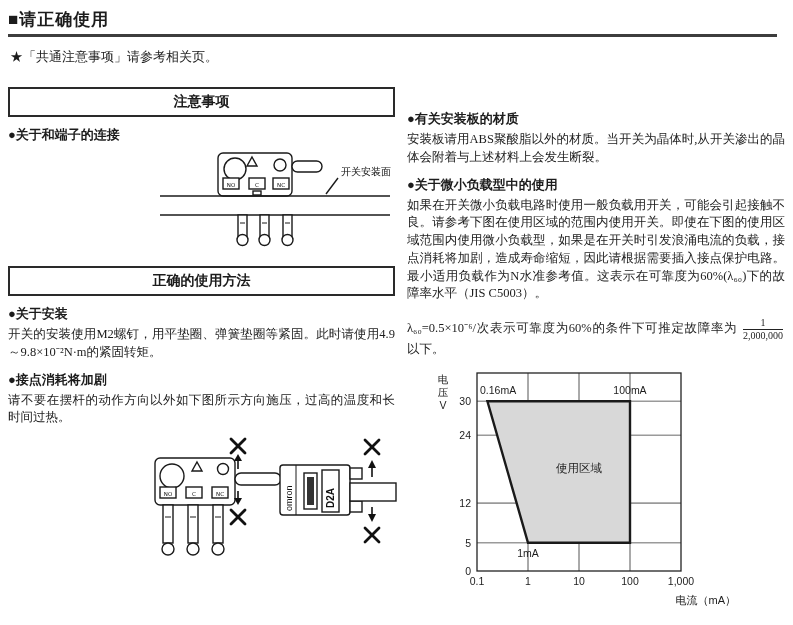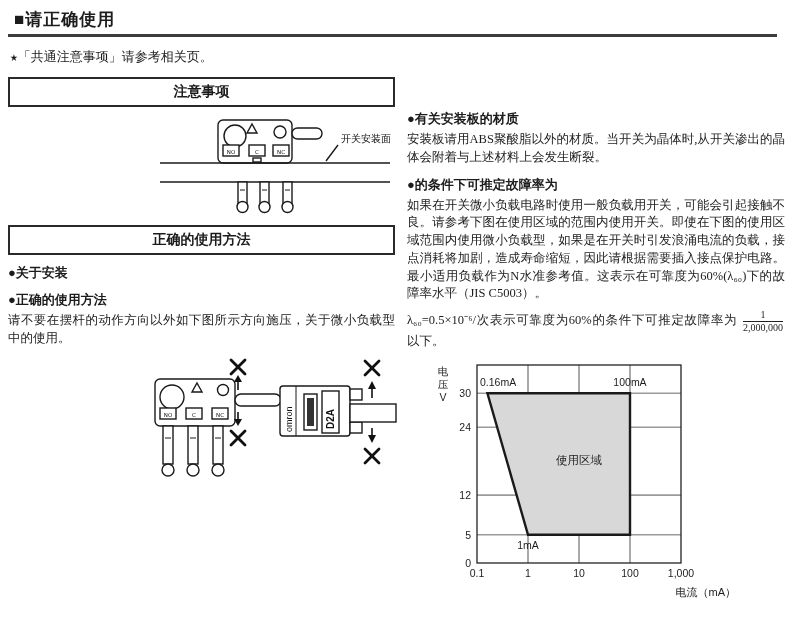--- a/index.html
+++ b/index.html
@@ -1,30 +1,30 @@
 <!DOCTYPE html>
 <html><head>
 <meta charset="utf-8">
 <style>
   html,body{margin:0;padding:0}
   body{width:793px;height:625px;background:#ffffff;color:#1c1c1c;
        font-family:"Liberation Sans",sans-serif;overflow:hidden}
   .page{padding:6px 8px 0 8px}
-  .title{font-size:17px;font-weight:bold;margin:2px 0 0 6px;letter-spacing:1px}
+  .title{font-size:17px;font-weight:bold;margin:2px 0 0 0;letter-spacing:1px}
   .title-rule{height:3px;background:#3d3d3d;width:769px;margin-top:3px}
-  .note{font-size:13px;margin:11px 0 0 2px;font-family:Liberation Mono, monospace}
+  .note{font-size:13px;margin:11px 0 0 2px;font-family:Liberation Sans, sans-serif}
   .columns{display:flex;gap:12px;margin-top:11px}
   .col-left{width:387px}
   .col-right{width:378px;padding-top:24px}
   .boxed{border:2px solid #2a2a2a;text-align:center;font-weight:bold;font-size:14px;
-         padding:4px 0;margin:0 0 8px 0}
+         padding:4px 0;margin:10px 0 8px 0}
   h3{font-size:13px;font-weight:bold;margin:9px 0 3px 0}
   p{font-size:12.5px;line-height:1.42;margin:1px 0;text-align:justify;
     font-family:"Liberation Serif",serif}
-  .lambda-line{margin-top:6px}
+  .lambda-line{margin-top:14px}
   .frac{display:inline-block;vertical-align:-0.7em;text-align:center;font-size:10px;
         line-height:1.15;margin:0 2px}
   .frac .num{display:block;border-bottom:1px solid #222;padding:0 3px}
   .frac .den{display:block}
   .diag{display:block}
   .diag1-wrap{margin:4px 12px 2px 142px}
   .diag2-wrap{margin:6px 0 0 112px}
   .d-fill{fill:#ffffff;stroke:#1a1a1a;stroke-width:1.4}
   .d-ln{stroke:#1a1a1a;stroke-width:1.4;fill:none}
   .d-thin{stroke:#1a1a1a;stroke-width:1;fill:none}
@@ -48,20 +48,21 @@
     <div class="title">■请正确使用</div>
     <div class="title-rule"></div>
     <div class="note">★「共通注意事项」请参考相关页。</div>
   </header>
 
   <div class="columns">
 
     <section class="col-left">
       <div class="boxed">注意事项</div>
 
+      <h3>●关于和端子的连接</h3>
 
       <div class="diag1-wrap">
         <svg class="diag" width="250" height="108" viewBox="0 0 250 108">
           <g>
             <rect class="d-fill" x="68" y="5" width="74" height="43" rx="5"></rect>
             <circle class="d-fill" cx="85" cy="21" r="11"></circle>
             <path class="d-fill" d="M102 9 l5 9 h-10 z"></path>
             <circle class="d-fill" cx="130" cy="17" r="6"></circle>
             <rect class="d-fill" x="142" y="13" width="30" height="11" rx="5.5"></rect>
             <rect class="d-fill" x="73" y="30" width="16" height="11"></rect>
@@ -90,23 +91,24 @@
           <g>
             <line class="d-ln" x1="176" y1="46" x2="188" y2="30"></line>
             <text class="d-label" x="191" y="27">开关安装面</text>
           </g>
         </svg>
       </div>
 
       <div class="boxed">正确的使用方法</div>
 
       <h3>●关于安装</h3>
-
-      <h3>●正确的使用方法</h3>
-      <p>请不要在摆杆的动作方向以外如下图所示方向施压，关于微小负载型中的使用。</p>
+      <p>开关的安装使用M2螺钉，用平垫圈、弹簧垫圈等紧固。此时请使用4.9～9.8×10⁻²N·m的紧固转矩。</p>
+
+      <h3>●接点消耗将加剧</h3>
+      <p>请不要在摆杆的动作方向以外如下图所示方向施压，过高的温度和长时间过热。</p>
 
       <div class="diag2-wrap">
         <svg class="diag" width="280" height="132" viewBox="0 0 280 132">
           <g>
             <rect class="d-fill" x="35" y="25" width="80" height="47" rx="5"></rect>
             <circle class="d-fill" cx="52" cy="43" r="12"></circle>
             <path class="d-fill" d="M77 29 l5 9 h-10 z"></path>
             <circle class="d-fill" cx="103" cy="36" r="5.5"></circle>
             <rect class="d-fill" x="115" y="40" width="46" height="12" rx="6"></rect>
             <rect class="d-fill" x="40" y="54" width="16" height="11"></rect>
@@ -164,21 +166,21 @@
             <line class="xmark" x1="259" y1="95" x2="245" y2="109"></line>
           </g>
         </svg>
       </div>
     </section>
 
     <section class="col-right">
       <h3>●有关安装板的材质</h3>
       <p>安装板请用ABS聚酸脂以外的材质。当开关为晶体时,从开关渗出的晶体会附着与上述材料上会发生断裂。</p>
 
-      <h3>●的条件下可推定故障率为</h3>
+      <h3>●关于微小负载型中的使用</h3>
       <p>如果在开关微小负载电路时使用一般负载用开关，可能会引起接触不良。请参考下图在使用区域的范围内使用开关。即使在下图的使用区域范围内使用微小负载型，如果是在开关时引发浪涌电流的负载，接点消耗将加剧，造成寿命缩短，因此请根据需要插入接点保护电路。最小适用负载作为N水准参考值。这表示在可靠度为60%(λ₆₀)下的故障率水平（JIS C5003）。</p>
 
       <p class="lambda-line">
         <span>λ₆₀=0.5×10⁻⁶/次表示可靠度为60%的条件下可推定故障率为</span>
         <span class="frac">
           <span class="num">1</span>
           <span class="den">2,000,000</span>
         </span>
         <span>以下。</span>
       </p>

